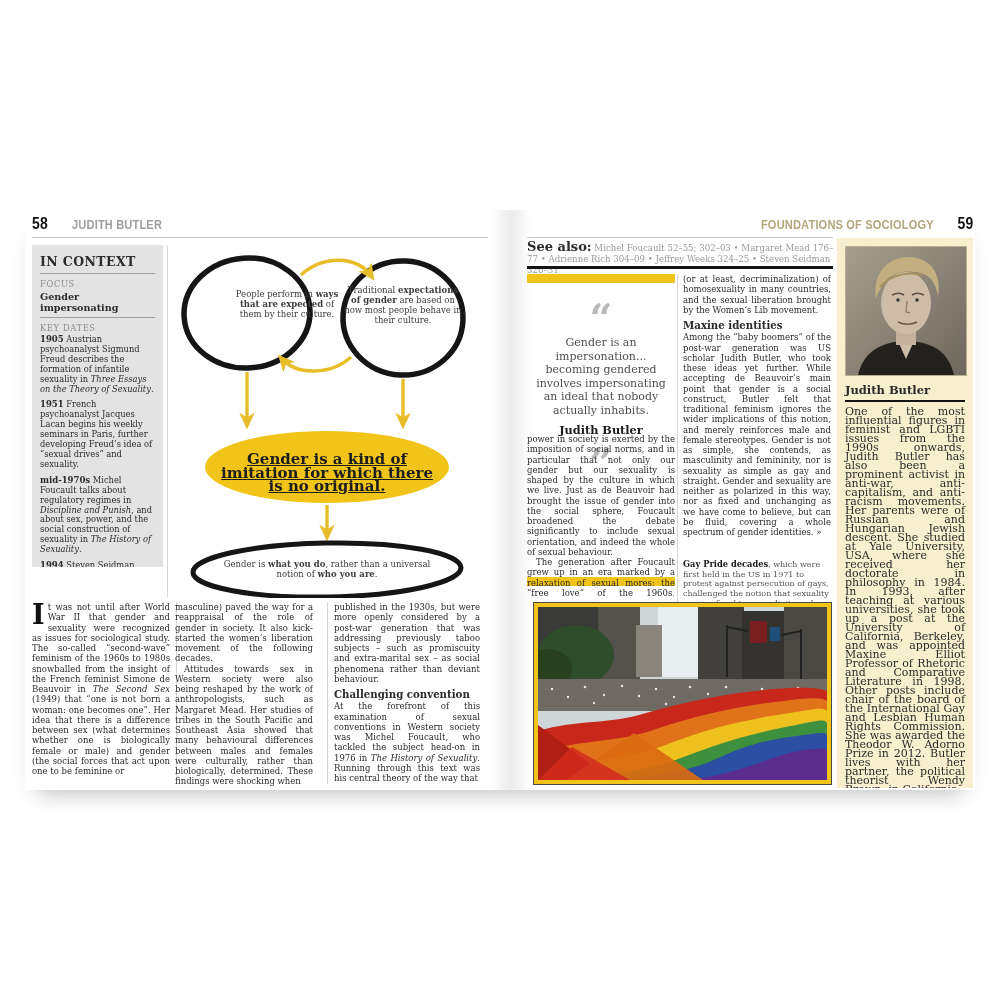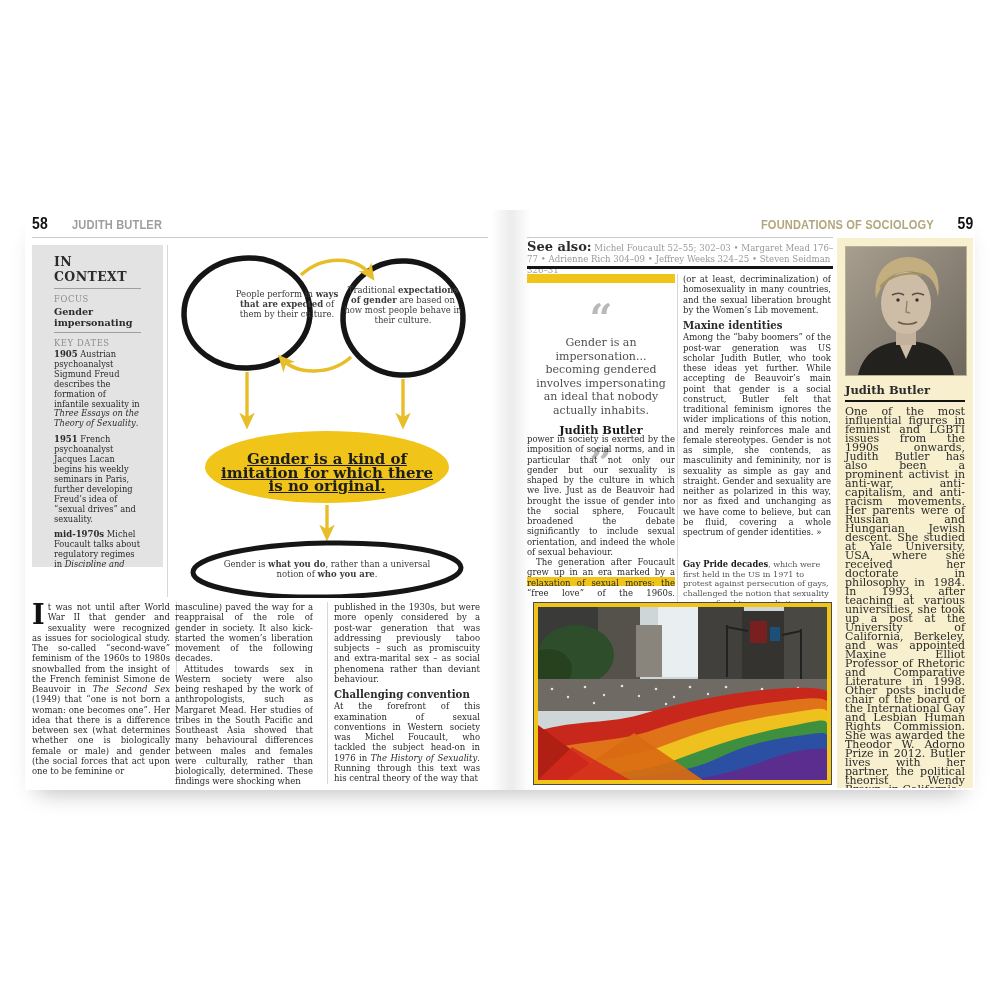--- a/index.html
+++ b/index.html
@@ -9,21 +9,21 @@
   .abs{position:absolute;}
   .cond{font-family:"Liberation Sans",sans-serif;font-weight:bold;display:inline-block;
         transform:scaleX(.82);transform-origin:left center;letter-spacing:.2px;}
   .cond.right{transform-origin:right center;}
   
   .pagenum{font-family:"Liberation Sans",sans-serif;font-weight:bold;font-size:17px;color:#111;}
   .runhead-l{font-size:13.5px;color:#9e9e9e;}
   .runhead-r{font-size:13.5px;color:#b2a77c;}
   .hrule{background:#c9c9c9;height:1px;}
   
-  .ctx{background:#e3e3e3;padding:9px 22px;box-sizing:border-box;overflow:hidden;}
+  .ctx{background:#e3e3e3;padding:9px 8px;box-sizing:border-box;overflow:hidden;}
   .ctx h2{margin:0 0 4px;font-size:12.5px;letter-spacing:.4px;}
   .ctx .rule{height:1px;background:#9f9f9f;margin:4px 0 5px;}
   .ctx .lbl{font-size:8.4px;color:#8d8d8d;letter-spacing:.6px;margin:1px 0 2px;}
   .ctx .focus{font-size:9.6px;font-weight:bold;margin:0 0 2px;}
   .date-item{font-size:8.3px;line-height:9.9px;margin:0 0 6px;}
   .date-item b{font-size:8.5px;}
   
   .bodycol{font-size:8.5px;line-height:10.25px;text-align:justify;overflow:hidden;box-sizing:border-box;}
   .para{margin:0;}
   .para.indent{text-indent:9px;}

